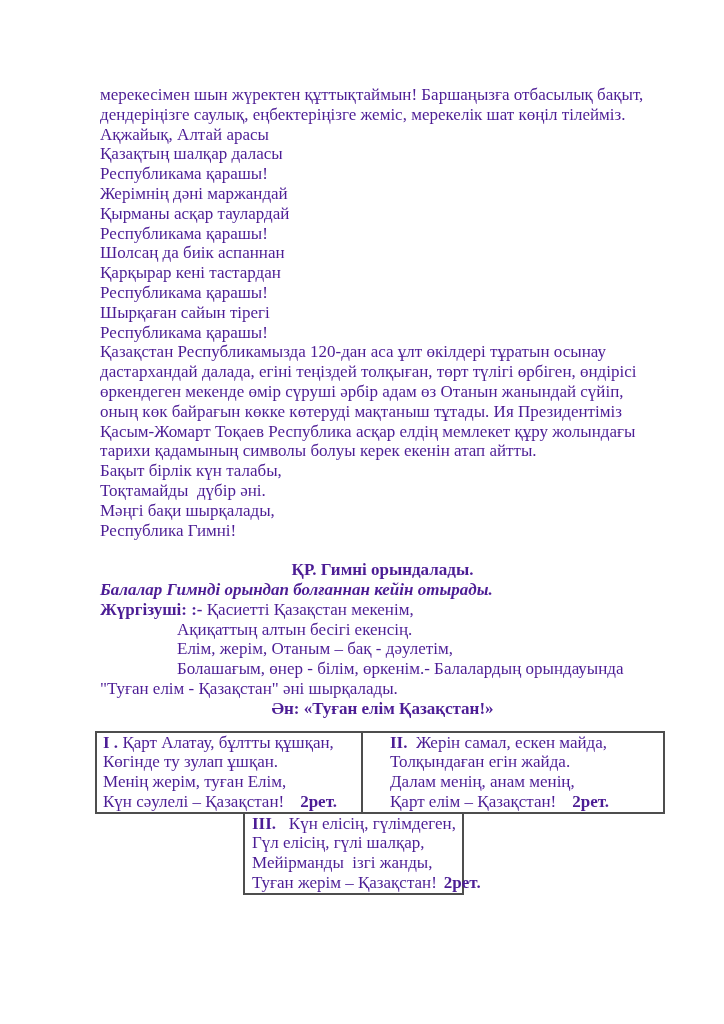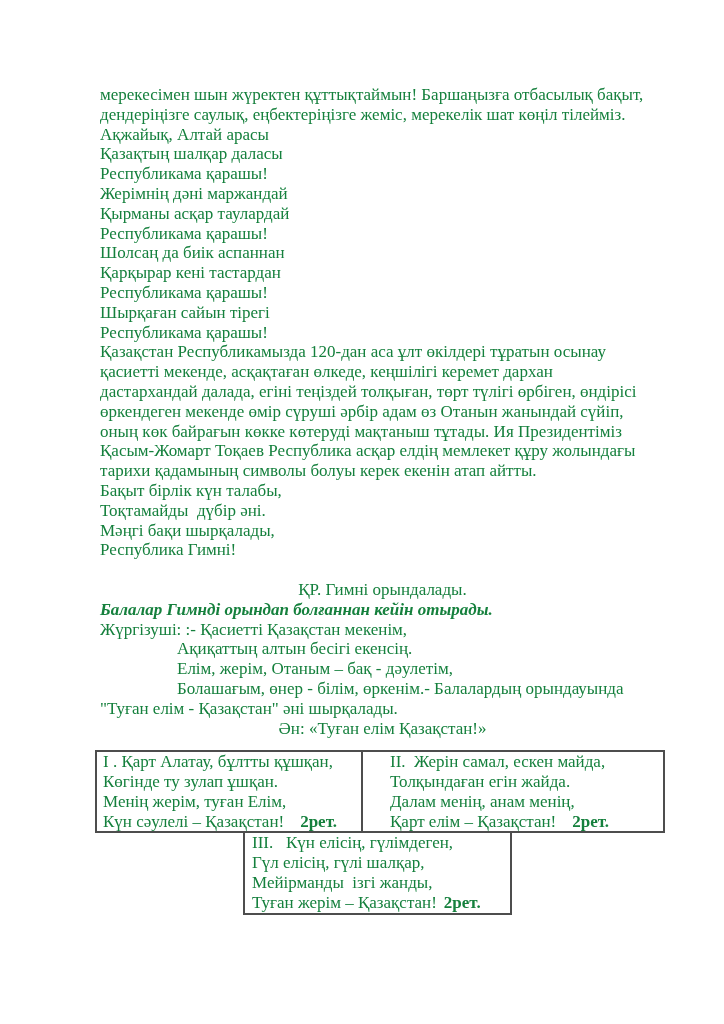--- a/index.html
+++ b/index.html
@@ -9,35 +9,35 @@
   }
   .page {
     position: relative;
     width: 724px;
     height: 1024px;
     background: #ffffff;
     overflow: hidden;
     font-family: "Liberation Serif", "DejaVu Serif", serif;
     font-size: 17px;
     line-height: 19.8px;
-    color: #15803d;
+    color: #4c1d95;
   }
   .content {
     position: absolute;
     left: 100px;
     top: 85px;
     width: 565px;
   }
   .line {
     white-space: pre;
     height: 19.8px;
   }
   .blank { height: 19.8px; }
   .center { text-align: center; }
-  .b { font-weight: 400; }
+  .b { font-weight: 700; }
   .bi { font-weight: 700; font-style: italic; }
   .indent { padding-left: 77px; }
   
   .song-table {
     margin-left: -5px;
     margin-top: 12px;
     width: 570px;
   }
   .verse-row {
     display: flex;
@@ -53,21 +53,21 @@
     width: 266px;
     border-right: 2px solid #4d4d4d;
   }
   .cell-2 {
     flex: 1;
     padding-left: 27px;
   }
   .verse3-box {
     box-sizing: border-box;
     margin-left: 148px;
-    width: 269px;
+    width: 221px;
     border: 2px solid #4d4d4d;
     border-top: none;
     padding: 0 4px 0 7px;
   }
   .vline {
     white-space: pre;
     height: 19.8px;
   }
   .rep { font-weight: 700; margin-left: 16px; }
   .verse3-box .rep { margin-left: 7px; }
@@ -87,21 +87,20 @@
     <div class="line">Жерімнің дәні маржандай</div>
     <div class="line">Қырманы асқар таулардай</div>
     <div class="line">Республикама қарашы!</div>
     <div class="line">Шолсаң да биік аспаннан</div>
     <div class="line">Қарқырар кені тастардан</div>
     <div class="line">Республикама қарашы!</div>
     <div class="line">Шырқаған сайын тірегі</div>
     <div class="line">Республикама қарашы!</div>
 
     <div class="line">Қазақстан Республикамызда 120-дан аса ұлт өкілдері тұратын осынау</div>
-    <div class="line">қасиетті мекенде, асқақтаған өлкеде, кеңшілігі керемет дархан</div>
     <div class="line">дастархандай далада, егіні теңіздей толқыған, төрт түлігі өрбіген, өндірісі</div>
     <div class="line">өркендеген мекенде өмір сүруші әрбір адам өз Отанын жанындай сүйіп,</div>
     <div class="line">оның көк байрағын көкке көтеруді мақтаныш тұтады. Ия Президентіміз</div>
     <div class="line">Қасым-Жомарт Тоқаев Республика асқар елдің мемлекет құру жолындағы</div>
     <div class="line">тарихи қадамының символы болуы керек екенін атап айтты.</div>
 
     <div class="line">Бақыт бірлік күн талабы,</div>
     <div class="line">Тоқтамайды  дүбір әні.</div>
     <div class="line">Мәңгі бақи шырқалады,</div>
     <div class="line">Республика Гимні!</div>

